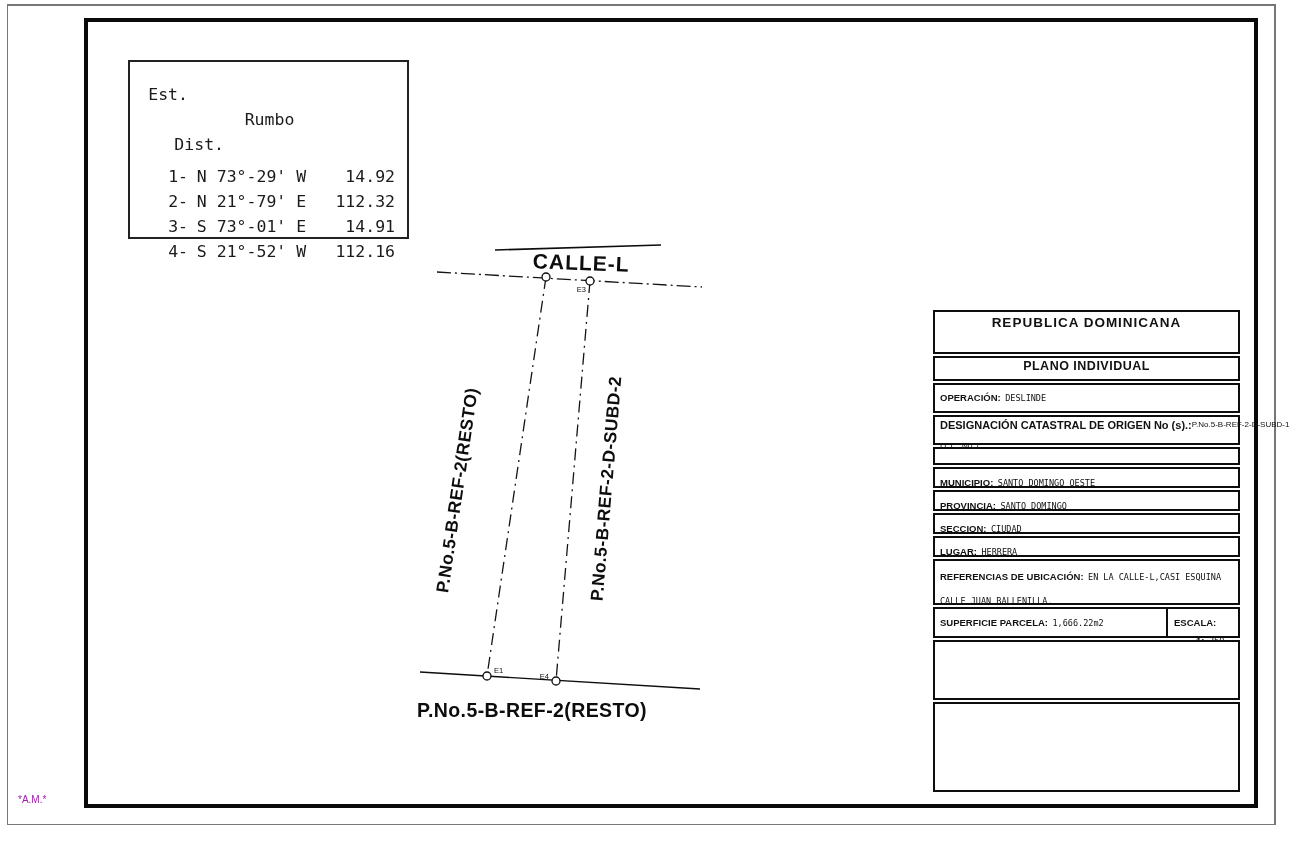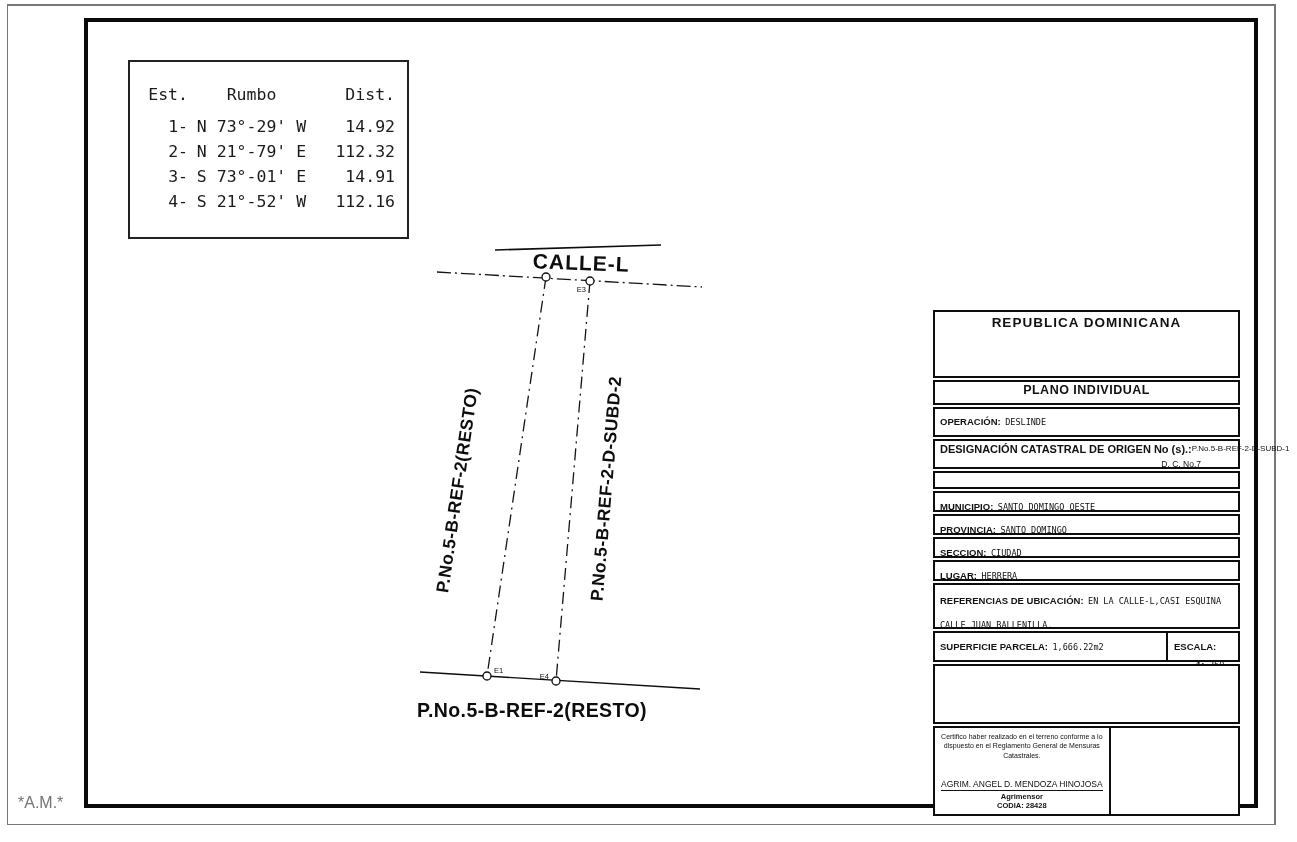--- a/index.html
+++ b/index.html
@@ -9,50 +9,50 @@
         border:2px solid #777;border-left-width:1px;border-bottom-width:1px;}
   .frame{position:absolute;left:84px;top:18px;width:1174px;height:790px;
         border:4px solid #0a0a0a;box-sizing:border-box;}
 
   
   .bearing-table{position:absolute;left:128px;top:60px;width:281px;height:179px;
         border:2px solid #222;box-sizing:border-box;
         font-family:"DejaVu Sans Mono",monospace;font-size:16.5px;color:#1b1b1b;
         padding:20px 12px 0 14px;}
   .bt-line{display:flex;line-height:25px;white-space:pre;}
-  .bt-header{margin-bottom:7px;}
+  .bt-header{margin-bottom:7px;flex-direction:column;}
   .bt-est{width:44px;text-align:right;}
   .bt-rumbo{flex:1;text-align:center;}
   .bt-dist{width:80px;text-align:right;}
 
   
   .plot{position:absolute;left:0;top:0;pointer-events:none;}
   .plot text{fill:#0d0d0d;}
   .lbl-street{font-family:"Liberation Sans",sans-serif;font-weight:bold;font-size:21px;letter-spacing:1px;}
   .lbl-parcel{font-family:"Liberation Sans",sans-serif;font-weight:bold;font-size:17.5px;letter-spacing:.4px;}
   .lbl-bottom{font-family:"Liberation Sans",sans-serif;font-weight:bold;font-size:19.5px;letter-spacing:.4px;}
   .lbl-vertex{font-family:"Liberation Sans",sans-serif;font-size:7.5px;}
 
   
   .title-block{position:absolute;left:933px;top:310px;width:307px;display:flex;
         flex-direction:column;row-gap:2px;box-sizing:border-box;}
   .tb-row{border:2px solid #0d0d0d;background:#fff;box-sizing:border-box;
         padding:2px 5px;position:relative;}
   .tb-label{font-weight:bold;font-size:9.5px;}
   .tb-value{font-family:"DejaVu Sans Mono",monospace;font-size:8.5px;}
-  .tb-country{height:68px;text-align:center;font-weight:bold;font-size:13.5px;
+  .tb-country{height:44px;text-align:center;font-weight:bold;font-size:13.5px;
         letter-spacing:1px;padding-top:3px;}
   .tb-plan{height:25px;text-align:center;font-weight:bold;font-size:12.5px;
         letter-spacing:.5px;padding:1px 0 0 0;}
   .tb-operacion{height:30px;padding-top:2px;}
   .tb-designacion{height:30px;}
   .tb-desig-line1{display:flex;justify-content:space-between;white-space:nowrap;}
   .tb-desig-line1 .tb-label{font-size:11px;}
   .tb-desig-line1 .tb-value{font-family:"Liberation Sans",sans-serif;font-size:8px;padding-top:1px;}
-  .tb-desig-line2{text-align:right;padding-right:32px;font-size:8.5px;margin-top:4px;}
+  .tb-desig-line2{padding-right:32px;font-size:8.5px;margin-top:10px;}
   .tb-empty-sm{height:18px;}
   .tb-simple{height:21px;padding-top:3px;}
   .tb-referencias{height:46px;line-height:1.5;}
   .tb-split{height:31px;display:flex;padding:0;gap:31px;}
   .tb-superficie{flex:0 0 200px;padding:3px 5px;box-sizing:border-box;}
   .tb-escala{flex:1;border-left:2px solid #0d0d0d;padding:3px 6px;box-sizing:border-box;}
   .tb-escala .pre{font-weight:bold;font-size:9.5px;margin-left:22px;}
   .tb-observaciones{height:36px;}
   .lamina-box{position:absolute;top:0;right:0;bottom:0;width:47px;
         border-left:2px solid #0d0d0d;}
@@ -64,21 +64,21 @@
   .tb-cert{height:90px;display:flex;padding:0;}
   .tb-cert-left{flex:0 0 164px;border-right:2px solid #0d0d0d;box-sizing:border-box;
         padding:4px 6px;display:flex;flex-direction:column;}
   .tb-cert-right{flex:1;}
   .cert-text{font-size:7px;text-align:center;line-height:1.35;}
   .cert-name{margin-top:auto;font-size:8.5px;text-align:center;white-space:nowrap;
         border-bottom:1.5px solid #111;padding-bottom:1px;}
   .cert-title{font-weight:bold;font-size:7.5px;text-align:center;margin-top:1px;}
   .cert-codia{font-weight:bold;font-size:7.5px;text-align:center;}
 
-  .watermark{position:absolute;left:18px;top:794px;font-size:16px;color:#737373;}
+  .watermark{position:absolute;left:18px;top:794px;font-size:10px;color:#a21caf;}
 </style>
 </head>
 <body>
 
 <div class="page">
   <div class="outer-border"></div>
   <div class="frame"></div>
 
   <div class="bearing-table">
     <div class="bt-line bt-header">
@@ -198,24 +198,18 @@
         <span class="tb-label">ESCALA:</span>
         <span class="pre">1:</span>
         <span class="tb-value">250</span>
       </div>
     </div>
 
 
     <div class="tb-row tb-empty-lg"></div>
 
     <div class="tb-row tb-cert">
-      <div class="tb-cert-left">
-        <div class="cert-text">Certifico haber realizado en el terreno conforme a lo dispuesto en el Reglamento General de Mensuras Catastrales.</div>
-        <div class="cert-name">AGRIM. ANGEL D. MENDOZA HINOJOSA</div>
-        <div class="cert-title">Agrimensor</div>
-        <div class="cert-codia">CODIA: 28428</div>
-      </div>
       <div class="tb-cert-right"></div>
     </div>
   </div>
 
   <div class="watermark">*A.M.*</div>
 </div>
 
 </body></html>

